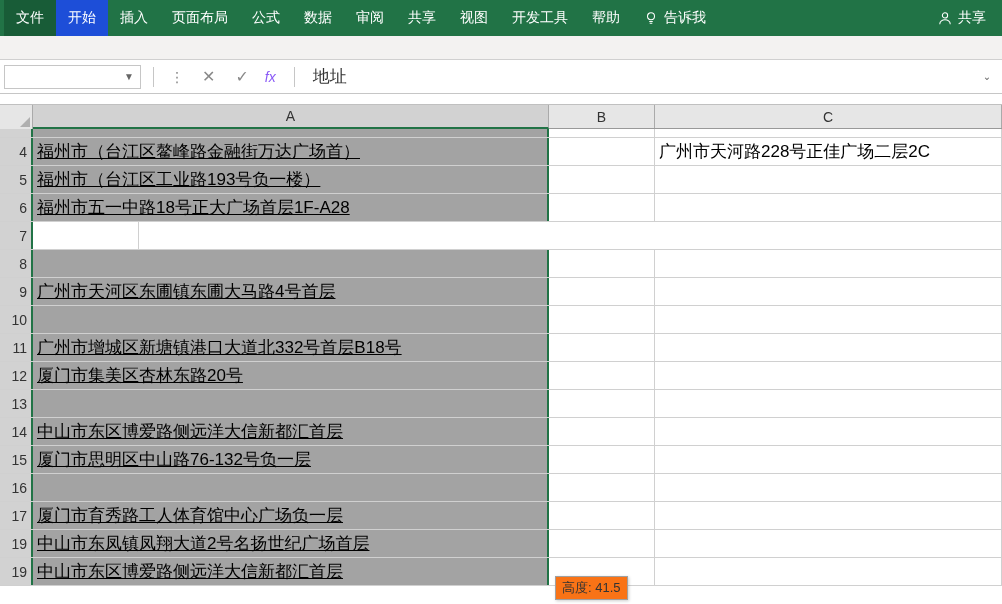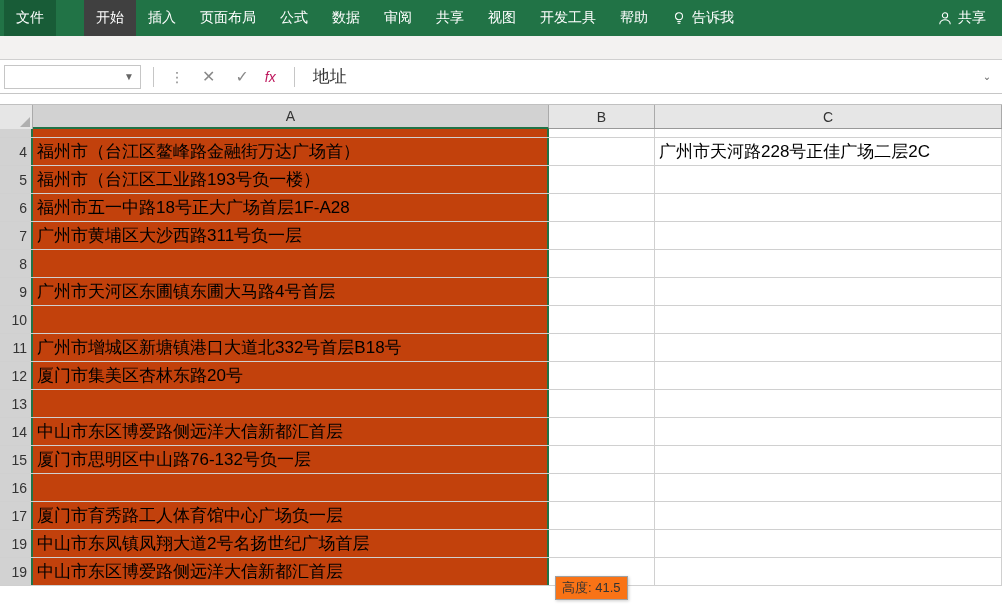--- a/index.html
+++ b/index.html
@@ -1,51 +1,51 @@
 <!DOCTYPE html>
 <html><head>
 <meta charset="utf-8">
 <style>
   * { box-sizing: border-box; margin: 0; padding: 0; }
   html, body { width: 1002px; height: 604px; overflow: hidden; font-family: "Microsoft YaHei", Arial, sans-serif; font-size: 13px; background: #fff; }
   .ribbon { background: #217346; color: #fff; height: 36px; display: flex; align-items: center; padding: 8px 4px; }
   .ribbon-tab { padding: 0 12px; height: 36px; display: flex; align-items: center; cursor: pointer; white-space: nowrap; font-size: 14px; }
   .ribbon-tab.file { background: #185c37; }
-  .ribbon-tab.active { background: #404040; margin-left: 28px; }
+  .ribbon-tab.active { background: #1d4ed8; }
   .ribbon-right { margin-left: auto; display: flex; align-items: center; }
   .lightbulb-icon, .person-icon { margin-right: 6px; display: inline-flex; align-items: center; }
   .ribbon-body { background: #f3f2f1; height: 24px; border-bottom: 1px solid #d0d0d0; }
   .formula-bar { display: flex; align-items: center; height: 34px; border-bottom: 1px solid #c6c6c6; background: #fff; }
   .name-box { width: 137px; height: 24px; margin: 0 4px; border: 1px solid #c6c6c6; display: flex; align-items: center; padding: 0 6px; color: #666; }
   .name-box-drop { margin-left: auto; color: #666; font-size: 10px; }
   .fx-sep { width: 1px; height: 20px; background: #c6c6c6; margin: 0 8px; }
   .fx-dots { color: #888; margin: 0 8px; font-size: 14px; }
   .fx-btn { color: #888; margin: 0 10px; font-size: 16px; }
-  .fx-label { color: #be185d; font-style: italic; margin: 0 10px 0 6px; font-size: 14px; }
+  .fx-label { color: #8b5cf6; font-style: italic; margin: 0 10px 0 6px; font-size: 14px; }
   .formula-input { flex: 1; padding: 12px 10px; font-size: 17px; color: #333; height: 100%; display: flex; align-items: center; }
   .formula-expand { width: 30px; text-align: center; color: #666; font-size: 10px; }
   .spacer { height: 11px; background: #fff; border-bottom: 1px solid #c0c0c0; }
   .grid { position: relative; }
   .col-headers { display: flex; background: #e6e6e6; border-bottom: 1px solid #999; height: 24px; }
   .select-all { width: 33px; height: 24px; border-right: 1px solid #aaa; background: #e6e6e6; position: relative; }
   .select-all::after { content: ""; position: absolute; right: 2px; bottom: 2px; width: 0; height: 0; border-left: 10px solid transparent; border-bottom: 10px solid #b0b0b0; }
   .col-header { display: flex; align-items: center; justify-content: center; border-right: 1px solid #aaa; background: #e6e6e6; color: #333; font-size: 14px; }
   .col-header.sel { background: #d2d2d2; border-bottom: 2px solid #217346; height: 24px; margin-bottom: -1px; }
   .col-A { width: 516px; }
   .col-B { width: 106px; }
   .col-C { flex: 1; }
   .row { display: flex; height: 28px; border-bottom: 1px solid #d0d0d0; }
   .row.partial { height: 9px; overflow: hidden; }
   .row-header { width: 33px; background: #e6e6e6; border-right: 1px solid #aaa; display: flex; align-items: center; justify-content: flex-end; padding-right: 4px; color: #333; font-size: 14px; }
   .row-header.sel { background: #d2d2d2; border-right: 2px solid #217346; }
   .cell { border-right: 1px solid #d0d0d0; padding: 0 4px; display: flex; align-items: center; font-size: 17px; color: #000; white-space: nowrap; overflow: hidden; }
   .cell.c-A { width: 516px; }
   .cell.c-B { width: 106px; }
   .cell.c-C { flex: 1; }
-  .cell.selected { background: #c2410c; }
+  .cell.selected { background: #a3a3a3; text-decoration: underline; }
   .cell.c-A { border-right: 2px solid #217346; }
   .row.partial .cell.c-A { border-top: none; }
   .tooltip { position: absolute; background: #f97316; border: 1px solid #a0a0a0; padding: 2px 6px; font-size: 13px; color: #333; box-shadow: 1px 1px 3px rgba(0,0,0,0.2); white-space: nowrap; }
 </style>
 </head>
 <body>
 
 <div class="ribbon">
   <div class="ribbon-tab file">文件</div>
   <div class="ribbon-tab active">开始</div>
@@ -127,21 +127,20 @@
         <div class="cell c-C"></div>
       </div>
       <div class="row">
         <div class="row-header sel">6</div>
         <div class="cell c-A selected">福州市五一中路18号正大广场首层1F-A28</div>
         <div class="cell c-B"></div>
         <div class="cell c-C"></div>
       </div>
       <div class="row">
         <div class="row-header sel">7</div>
-        <div class="cell c-A selected">广州市黄埔区大沙西路311号负一层</div>
         <div class="cell c-B"></div>
         <div class="cell c-C"></div>
       </div>
       <div class="row">
         <div class="row-header sel">8</div>
         <div class="cell c-A selected"></div>
         <div class="cell c-B"></div>
         <div class="cell c-C"></div>
       </div>
       <div class="row">

